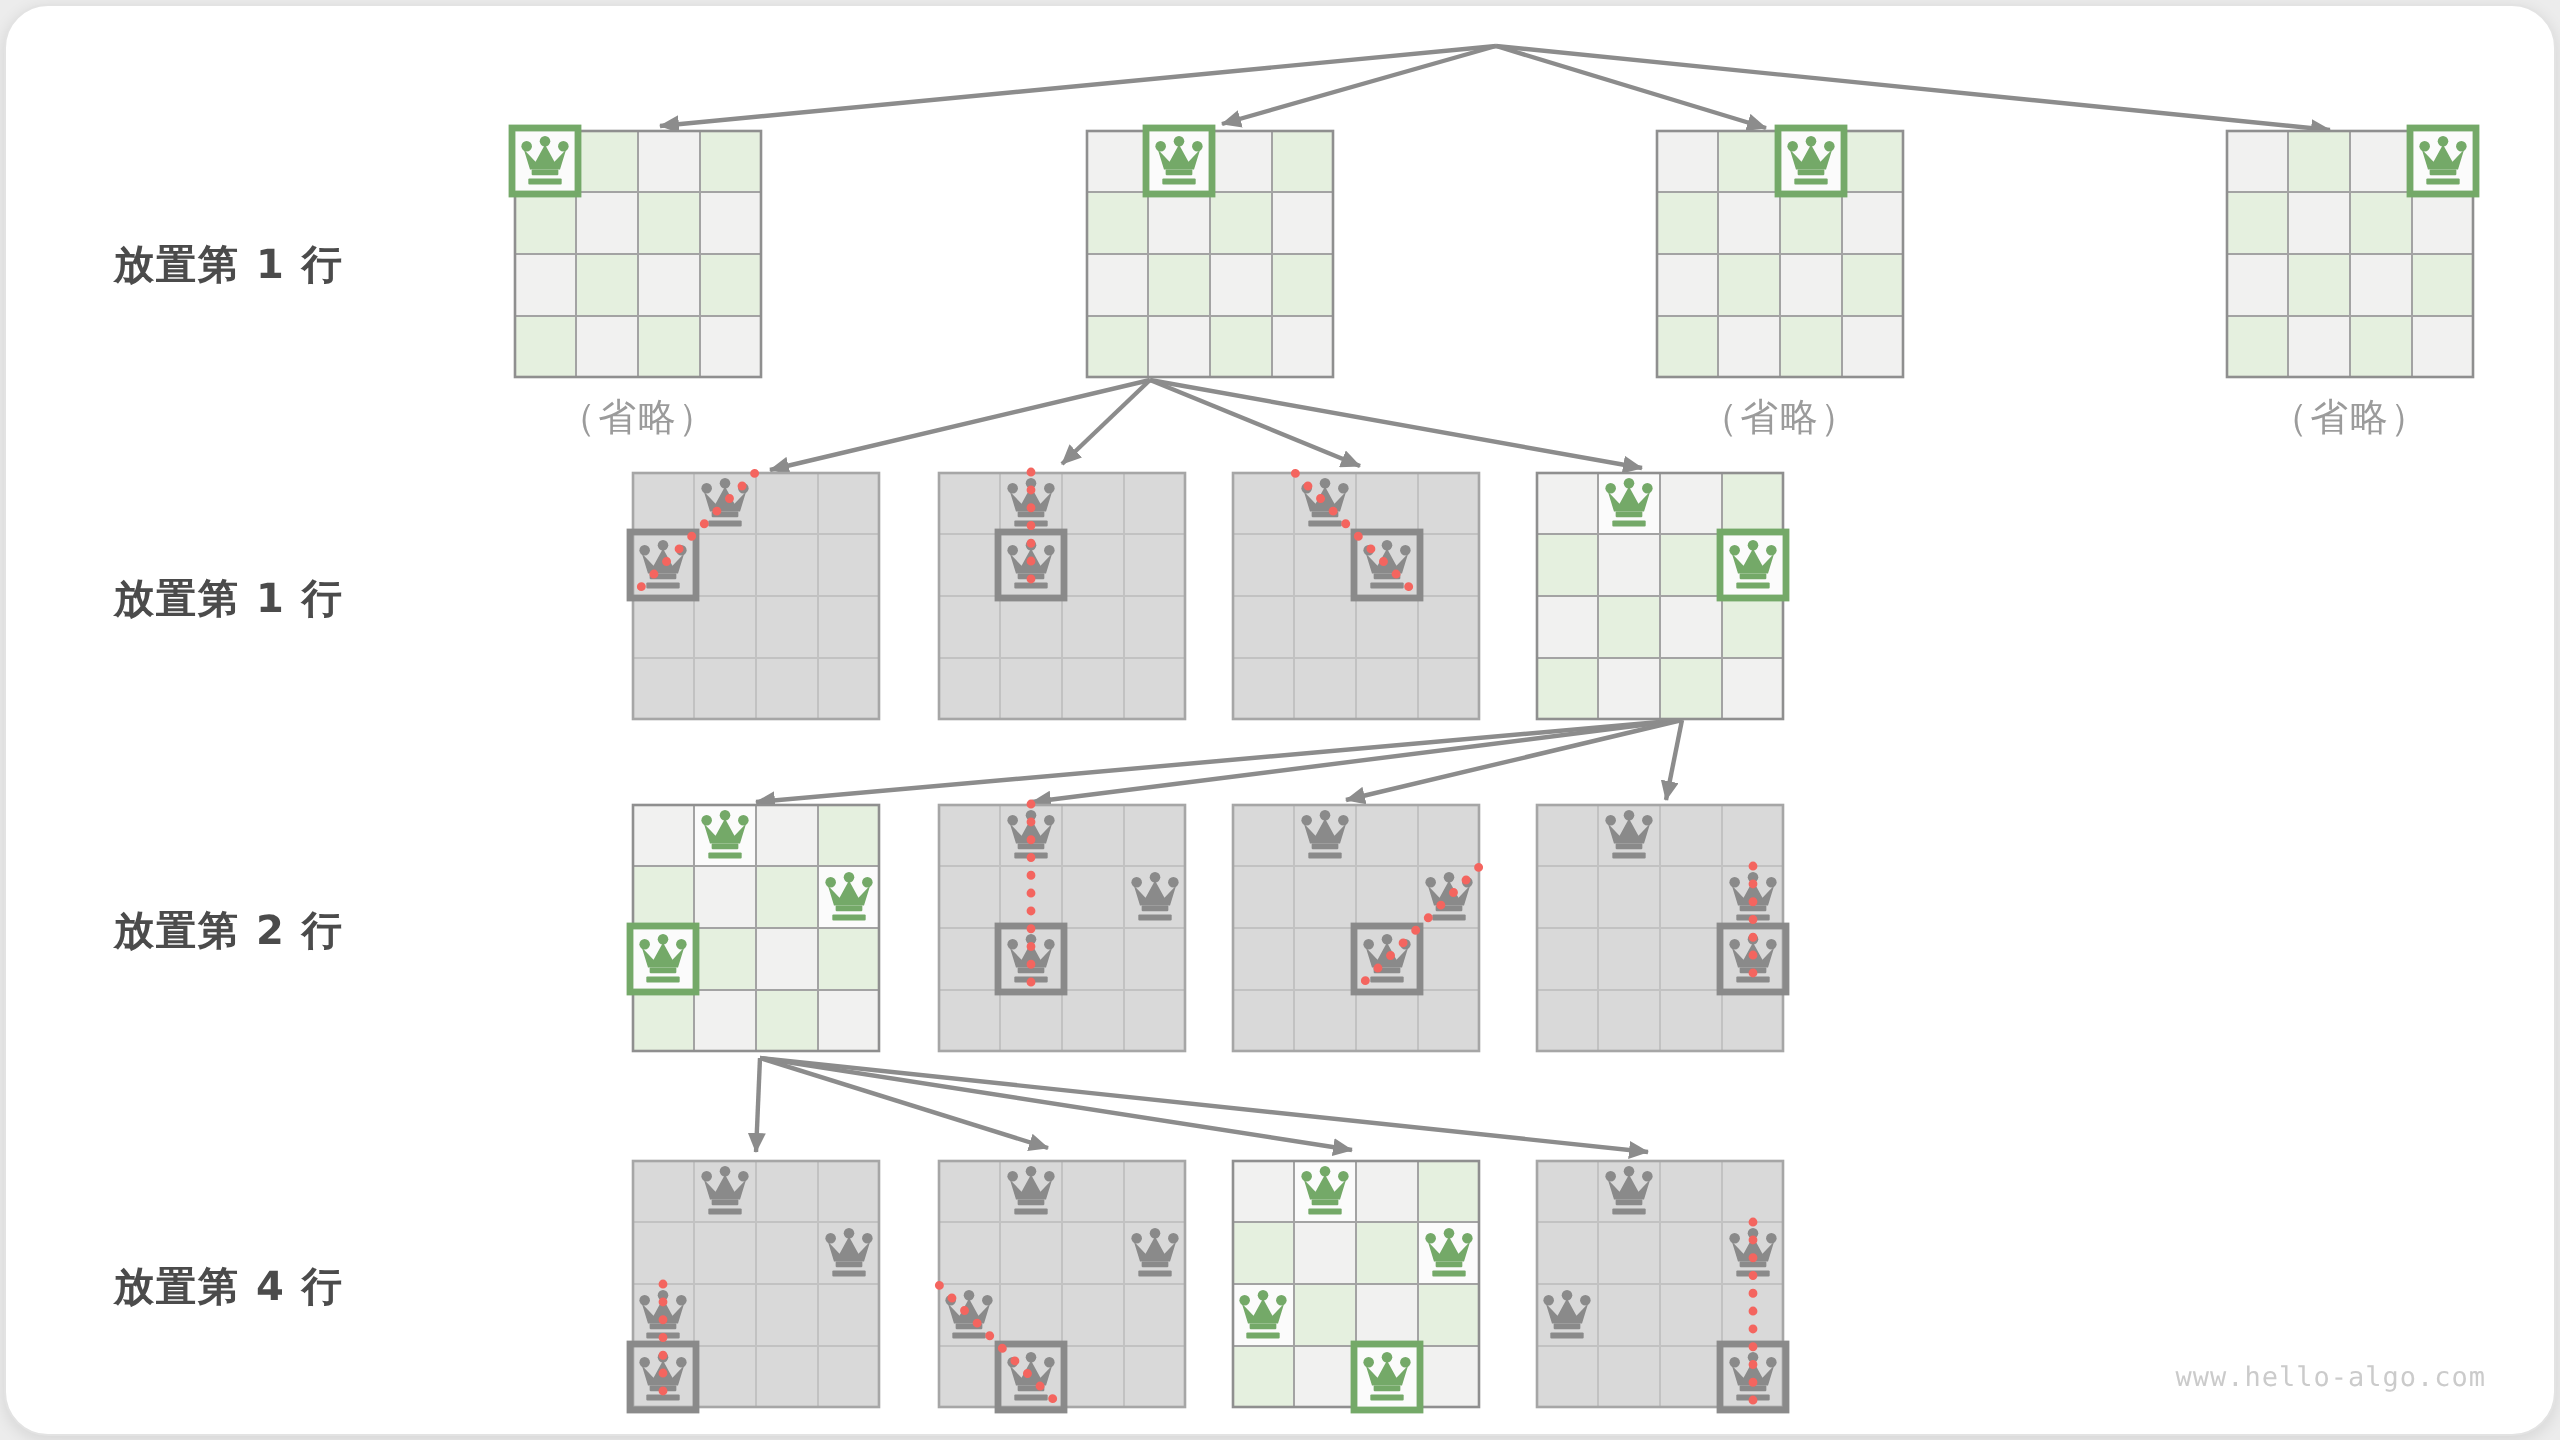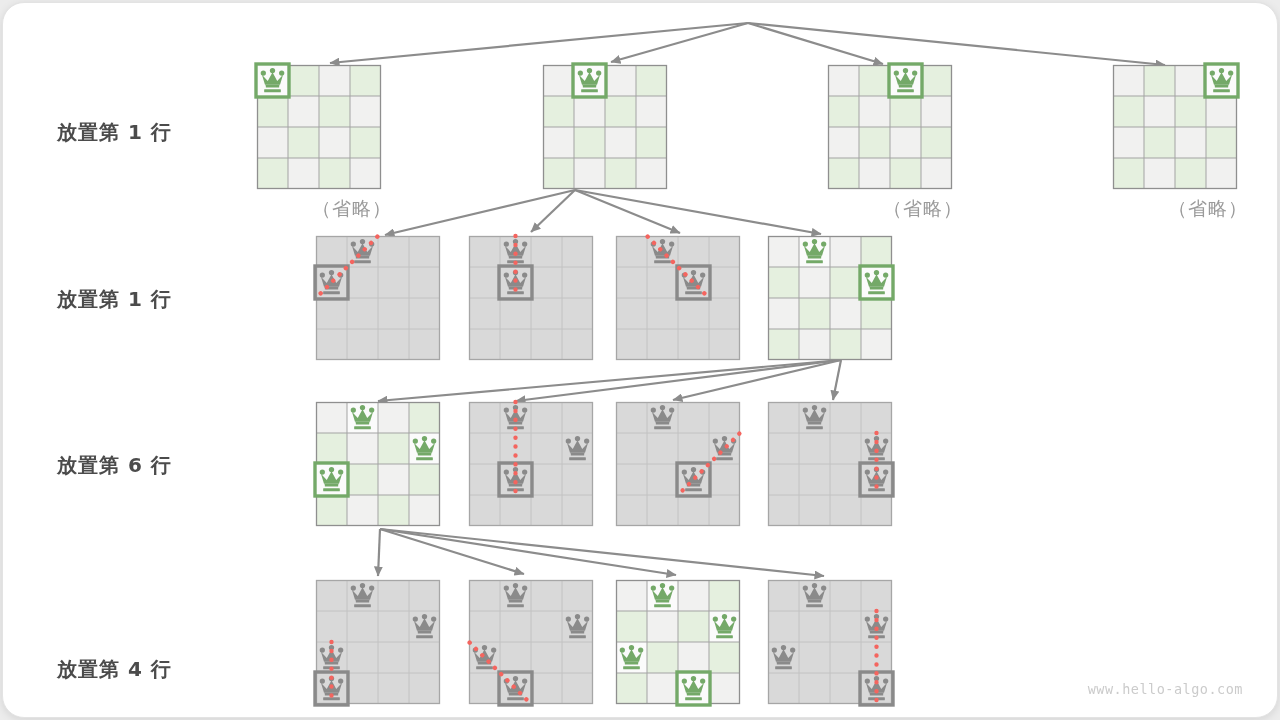--- a/index.html
+++ b/index.html
@@ -6,21 +6,21 @@
     background:#ececec;font-family:"DejaVu Sans","Liberation Sans",sans-serif;}
   .card{position:absolute;left:2px;top:2px;width:1274px;height:714px;
     background:#ffffff;border-radius:22px;border:1px solid #e3e3e3;
     box-shadow:0 2px 8px rgba(0,0,0,0.10);}
   #arrows{position:absolute;left:0;top:0;width:1280px;height:720px;z-index:1;}
   #boards{position:absolute;left:0;top:0;width:1280px;height:720px;z-index:2;}
   .board{position:absolute;overflow:visible;}
   .row-label{position:absolute;left:54px;width:200px;font-size:20px;font-weight:bold;
     color:#4b4b4b;letter-spacing:1px;z-index:3;white-space:nowrap;}
   .omitted{position:absolute;top:193px;transform:translateX(-50%);font-size:19px;
-    color:#9b9b9b;letter-spacing:1px;z-index:3;white-space:nowrap;margin-left:33px;}
+    color:#9b9b9b;letter-spacing:1px;z-index:3;white-space:nowrap;}
   .watermark{position:absolute;right:34px;bottom:20px;z-index:3;
     font-family:"DejaVu Sans Mono","Liberation Mono",monospace;
     font-size:13.5px;color:#cbcbcb;letter-spacing:0.5px;margin-top:12px;}
 </style>
 </head>
 <body>
 
 <div class="card">
   <svg id="arrows" viewBox="0 0 1280 720">
       <defs>
@@ -788,21 +788,21 @@
           <polygon points="12,28 33,50 50,19 67,50 88,28 77,64 23,64"></polygon>
           <rect x="26" y="64" width="48" height="10" rx="1.5"></rect>
           <rect x="20" y="80" width="60" height="11" rx="2"></rect>
         </g>
         <line x1="108.5" y1="31" x2="108.5" y2="124" stroke="#f4655f" stroke-width="4.4" stroke-linecap="round" stroke-dasharray="0.1 8.8" fill="none"></line>
       </svg>
     </div>
 
   <div class="row-label" style="top:116px">放置第 1 行</div>
   <div class="row-label" style="top:283px">放置第 1 行</div>
-  <div class="row-label" style="top:449px">放置第 6 行</div>
-  <div class="row-label" style="top:653px">放置第 4 行</div>
+  <div class="row-label" style="top:449px">放置第 2 行</div>
+  <div class="row-label" style="top:627px">放置第 4 行</div>
 
   <div class="omitted" style="left:316px">（省略）</div>
   <div class="omitted" style="left:887px">（省略）</div>
   <div class="omitted" style="left:1172px">（省略）</div>
 
   <div class="watermark">www.hello-algo.com</div>
 </div>
 
 </body></html>

